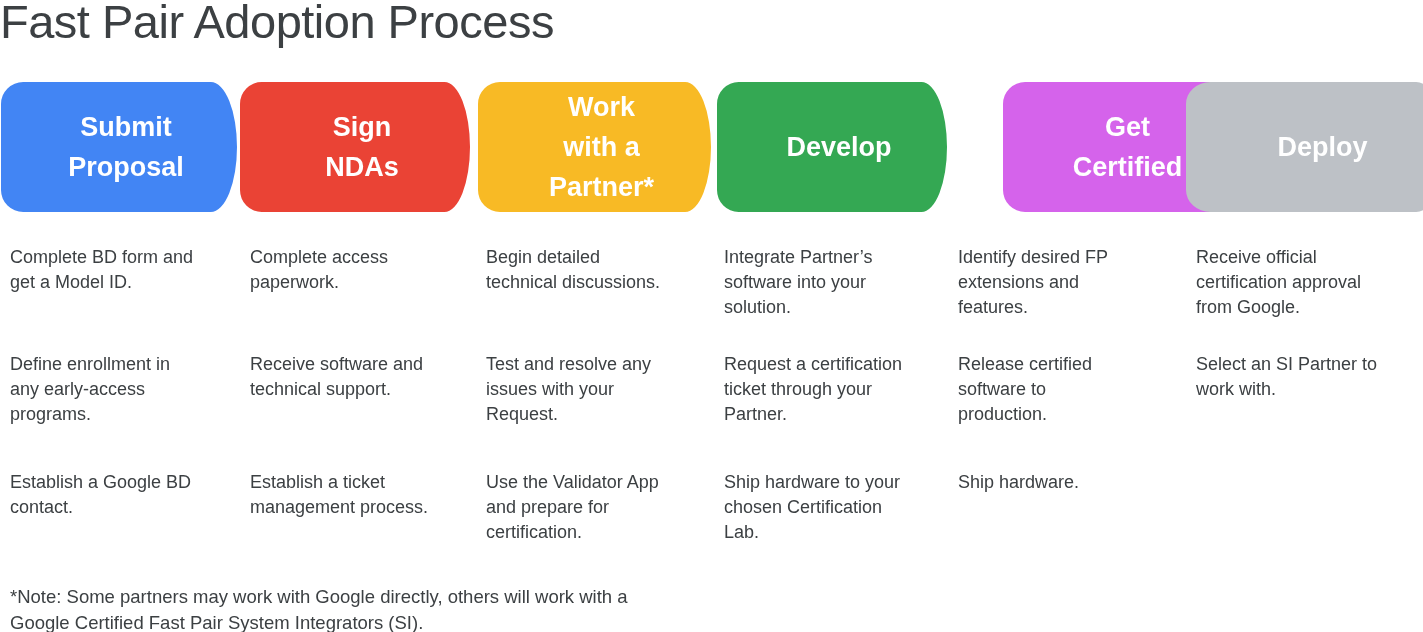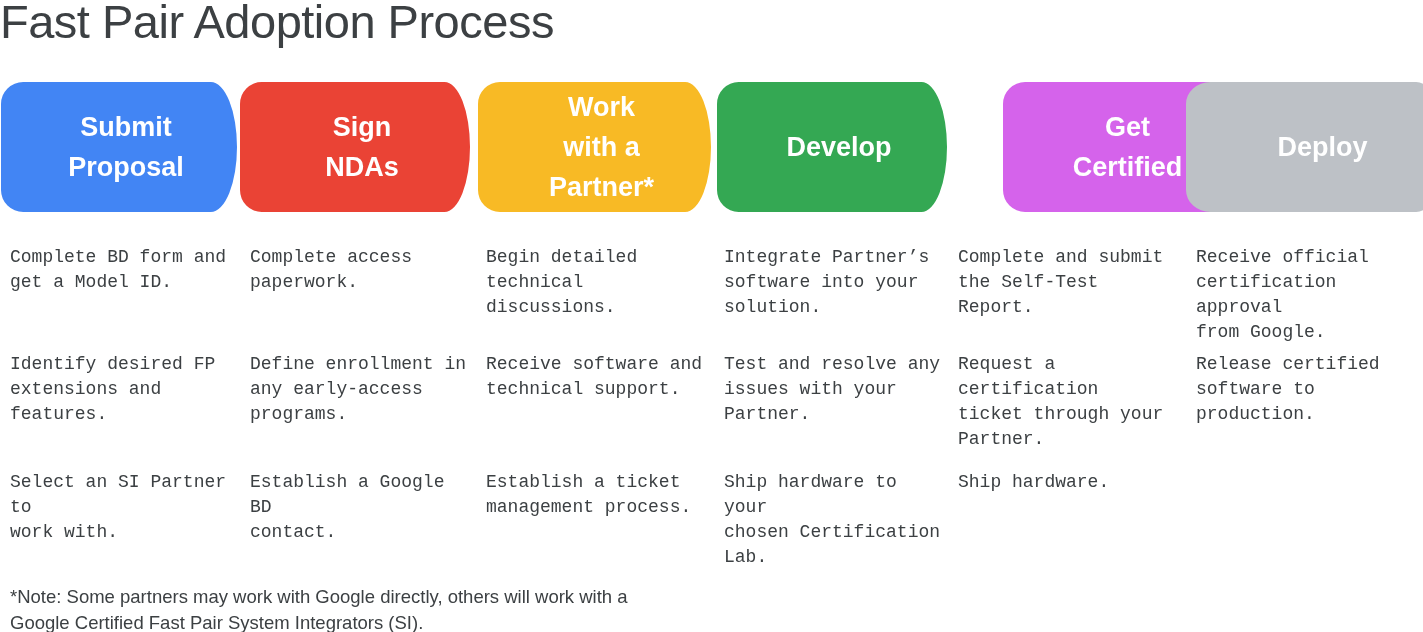--- a/index.html
+++ b/index.html
@@ -29,21 +29,20 @@
     display:flex;align-items:center;justify-content:center;
     padding-left:14px;box-sizing:border-box;
     color:#ffffff;font-size:27px;font-weight:bold;
     line-height:40px;text-align:center;white-space:pre-line;
   }
   .details{
     position:absolute;top:245px;left:10px;
     display:grid;
     grid-template-columns:240px 236px 238px 234px 238px 214px;
     grid-template-rows:107px 118px auto;
-    font-family:Liberation Mono, monospace;
   }
   .detail-cell{
     font-size:18px;line-height:25px;color:#3C4043;
     white-space:pre-line;padding-right:12px;box-sizing:border-box;
   }
   .footnote{
     position:absolute;top:584px;left:10px;margin:0;width:720px;
     font-size:18.5px;line-height:26px;color:#3C4043;white-space:pre-line;
   }
 </style>
@@ -109,50 +108,51 @@
 
     <div class="detail-cell">Complete BD form and
 get a Model ID.</div>
     <div class="detail-cell">Complete access
 paperwork.</div>
     <div class="detail-cell">Begin detailed
 technical discussions.</div>
     <div class="detail-cell">Integrate Partner’s
 software into your
 solution.</div>
-    <div class="detail-cell">Complete and submit
-the Self-Test Report.</div>
+    <div class="detail-cell">Identify desired FP
+extensions and
+features.</div>
+
     <div class="detail-cell">Receive official
 certification approval
 from Google.</div>
-
-    <div class="detail-cell">Identify desired FP
-extensions and
-features.</div>
     <div class="detail-cell">Define enrollment in
 any early-access
 programs.</div>
     <div class="detail-cell">Receive software and
 technical support.</div>
     <div class="detail-cell">Test and resolve any
 issues with your
-Partner.</div>
+Request.</div>
     <div class="detail-cell">Request a certification
 ticket through your
 Partner.</div>
     <div class="detail-cell">Release certified
 software to
 production.</div>
 
     <div class="detail-cell">Select an SI Partner to
 work with.</div>
     <div class="detail-cell">Establish a Google BD
 contact.</div>
     <div class="detail-cell">Establish a ticket
 management process.</div>
+    <div class="detail-cell">Use the Validator App
+and prepare for
+certification.</div>
     <div class="detail-cell">Ship hardware to your
 chosen Certification
 Lab.</div>
     <div class="detail-cell">Ship hardware.</div>
   </div>
 
   <p class="footnote">*Note: Some partners may work with Google directly, others will work with a
 Google Certified Fast Pair System Integrators (SI).</p>
 
 </div>

